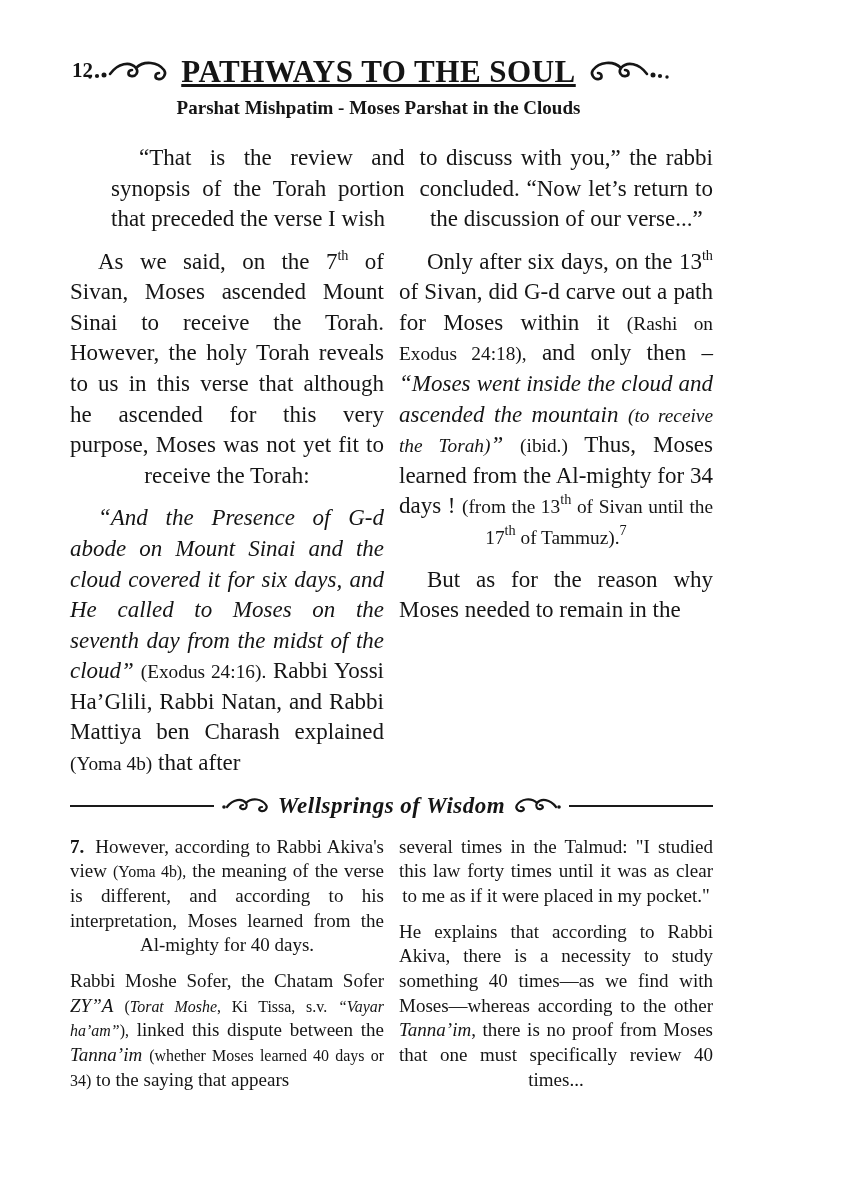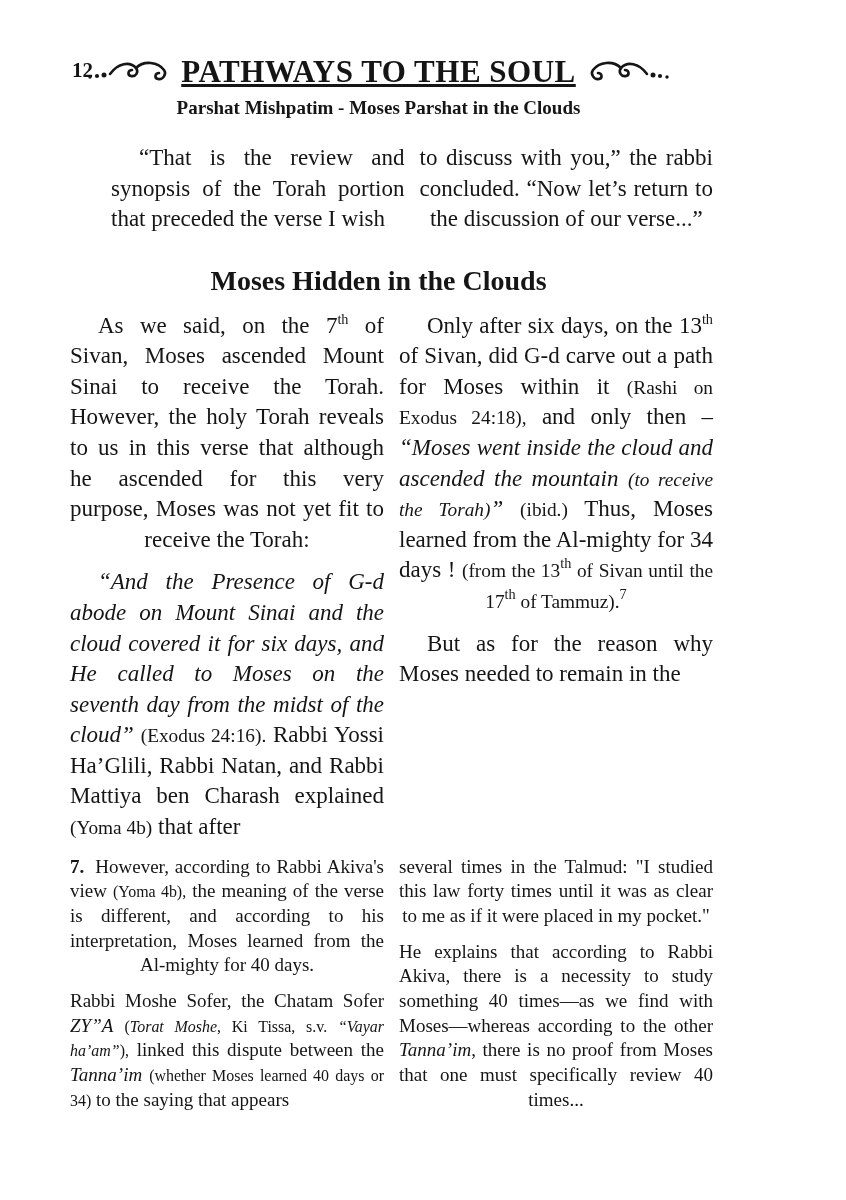--- a/index.html
+++ b/index.html
@@ -101,33 +101,51 @@
 
   <div class="columns intro">
     <div class="col">
         <p class="para indent"><span>“That is the review and synopsis of the Torah portion that preceded the verse I wish</span></p>
       </div>
     <div class="col">
         <p class="para center-last"><span>to discuss with you,” the rabbi concluded. “Now let’s return to the discussion of our verse...”</span></p>
       </div>
   </div>
 
-  <h2 class="section-heading">Moses Hidden in the Clouds</h2>
 
   <div class="columns bodytext">
     <div class="col">
         <p class="para indent center-last"><span>As we said, on the 7</span><span class="seg-sup">th</span><span> of Sivan, Moses ascended Mount Sinai to receive the Torah. However, the holy Torah reveals to us in this verse that although he ascended for this very purpose, Moses was not yet fit to receive the Torah:</span></p>
         <p class="para indent"><span class="seg-i">“And the Presence of G-d abode on Mount Sinai and the cloud covered it for six days, and He called to Moses on the seventh day from the midst of the cloud”</span><span> </span><span class="seg-sm">(Exodus 24:16).</span><span> Rabbi Yossi Ha’Glili, Rabbi Natan, and Rabbi Mattiya ben Charash explained </span><span class="seg-sm">(Yoma 4b)</span><span> that after</span></p>
       </div>
     <div class="col">
         <p class="para indent center-last"><span>Only after six days, on the 13</span><span class="seg-sup">th</span><span> of Sivan, did G-d carve out a path for Moses within it </span><span class="seg-sm">(Rashi on Exodus 24:18),</span><span> and only then – </span><span class="seg-i">“Moses went inside the cloud and ascended the mountain </span><span class="seg-ism">(to receive the Torah)</span><span class="seg-i">”</span><span> </span><span class="seg-sm">(ibid.)</span><span> Thus, Moses learned from the Al-mighty for 34 days ! </span><span class="seg-sm">(from the 13</span><span class="seg-sup">th</span><span class="seg-sm"> of Sivan until the 17</span><span class="seg-sup">th</span><span class="seg-sm"> of Tammuz).</span><span class="seg-sup">7</span></p>
         <p class="para indent"><span>But as for the reason why Moses needed to remain in the</span></p>
       </div>
   </div>
 
+  <div class="divider">
+    <div class="line"></div>
+    <svg class="flourish" width="48" height="20" viewBox="0 0 48 20">
+      <g stroke="#161616" fill="none" stroke-width="2.2" stroke-linecap="round">
+        <path d="M6 11 C12 3 21 2 25 7 C27 10 25 14 21 13 C18 12 19 9 22 9"></path>
+        <path d="M25 7 C31 1 41 3 45 9 C47 12 44 16 40 15 C37 14 38 11 41 11"></path>
+      </g>
+      <circle cx="3" cy="11" r="1.8" fill="#161616"></circle>
+    </svg>
+    <span class="divider-label">Wellsprings of Wisdom</span>
+    <svg class="flourish mirror" width="48" height="20" viewBox="0 0 48 20">
+      <g stroke="#161616" fill="none" stroke-width="2.2" stroke-linecap="round">
+        <path d="M6 11 C12 3 21 2 25 7 C27 10 25 14 21 13 C18 12 19 9 22 9"></path>
+        <path d="M25 7 C31 1 41 3 45 9 C47 12 44 16 40 15 C37 14 38 11 41 11"></path>
+      </g>
+      <circle cx="3" cy="11" r="1.8" fill="#161616"></circle>
+    </svg>
+    <div class="line"></div>
+  </div>
 
   <div class="columns footnotes">
     <div class="col">
         <p class="para center-last"><span class="seg-bm">7.</span><span>However, according to Rabbi Akiva's view </span><span class="seg-sm">(Yoma 4b),</span><span> the meaning of the verse is different, and according to his interpretation, Moses learned from the Al-mighty for 40 days.</span></p>
         <p class="para"><span>Rabbi Moshe Sofer, the Chatam Sofer </span><span class="seg-i">ZY”A </span><span class="seg-sm">(</span><span class="seg-ism">Torat Moshe</span><span class="seg-sm">, Ki Tissa, s.v. </span><span class="seg-ism">“Vayar ha’am”</span><span class="seg-sm">),</span><span> linked this dispute between the </span><span class="seg-i">Tanna’im </span><span class="seg-sm">(whether Moses learned 40 days or 34)</span><span> to the saying that appears</span></p>
       </div>
     <div class="col">
         <p class="para center-last"><span>several times in the Talmud: "I studied this law forty times until it was as clear to me as if it were placed in my pocket."</span></p>
         <p class="para center-last"><span>He explains that according to Rabbi Akiva, there is a necessity to study something 40 times—as we find with Moses—whereas according to the other </span><span class="seg-i">Tanna’im</span><span>, there is no proof from Moses that one must specifically review 40 times...</span></p>
       </div>

